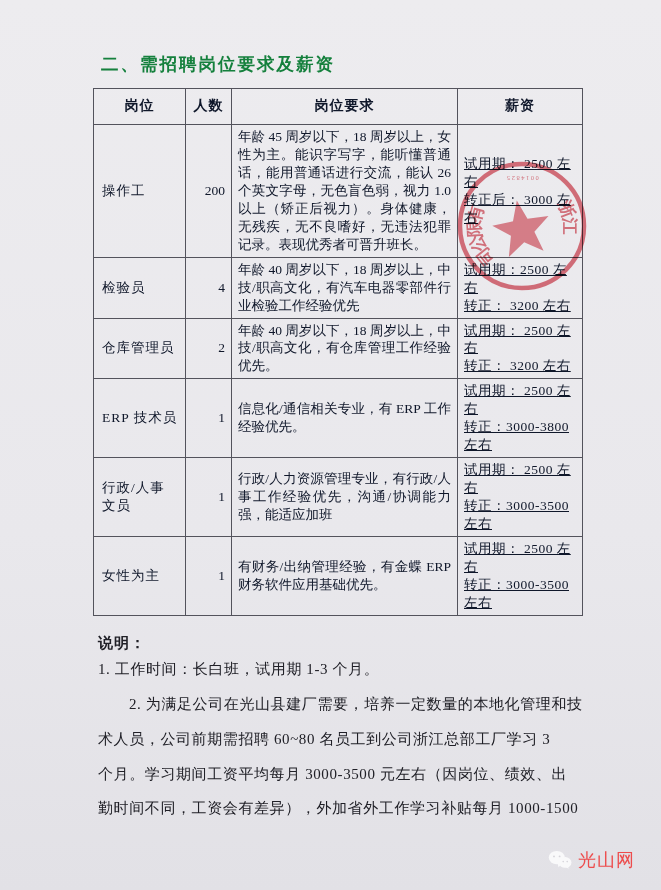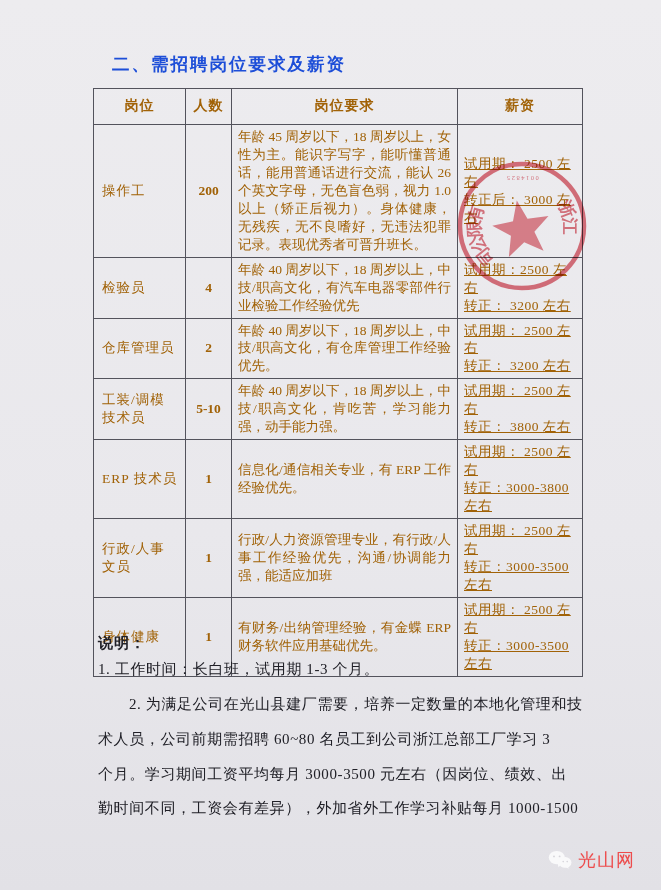--- a/index.html
+++ b/index.html
@@ -3,39 +3,39 @@
 <meta charset="utf-8">
 <style>
   html,body{margin:0;padding:0;}
   body{
     width:661px;height:890px;position:relative;overflow:hidden;
     background:linear-gradient(180deg,#edecef 0%,#e9e8ec 60%,#e2e1e6 100%);
     font-family:"Liberation Serif","DejaVu Serif",serif;
     color:#26262c;
   }
   .section-title{
-    position:absolute;left:112px;top:52px;
-    font-size:17.5px;font-weight:700;letter-spacing:2px;color:#1d4ed8;
+    position:absolute;left:101px;top:52px;
+    font-size:17.5px;font-weight:700;letter-spacing:2px;color:#15803d;
   }
   .doc-table{
     position:absolute;left:93px;top:88px;width:489px;
     border-collapse:collapse;table-layout:fixed;
-    font-size:13.5px;line-height:1.33;color:#a16207;
+    font-size:13.5px;line-height:1.33;color:#0f172a;
   }
   .doc-table th,.doc-table td{
     border:1px solid #53535c;padding:3px 6px;vertical-align:middle;
     overflow:hidden;
   }
   .doc-table th{font-weight:600;font-size:14px;text-align:center;letter-spacing:1px;}
   .col-pos{width:92px;}
   .col-cnt{width:46px;}
   .col-req{width:226px;}
   .col-sal{width:125px;}
   td.pos{padding-left:8px;letter-spacing:1px;}
-  td.cnt{text-align:center;font-weight:bold;}
+  td.cnt{text-align:right;}
   td.req{text-align:justify;}
   td.sal{white-space:pre-line;letter-spacing:.5px;text-decoration:underline;}
   .notes{position:absolute;left:98px;width:470px;font-size:15px;color:#202027;}
   .note-line{position:absolute;left:0;white-space:nowrap;letter-spacing:.6px;}
   .notes-heading{font-weight:600;letter-spacing:1px;}
   .seal{
     position:absolute;left:452px;top:156px;width:140px;height:140px;
     mix-blend-mode:multiply;opacity:.85;pointer-events:none;
   }
   .seal text{font-family:"Liberation Serif","DejaVu Serif",serif;}
@@ -81,43 +81,36 @@
     <td class="sal">试用期：2500 左右
 转正：  3200 左右</td>
   </tr>
   <tr style="height:53px;">
     <td class="pos">仓库管理员</td>
     <td class="cnt">2</td>
     <td class="req">年龄 40 周岁以下，18 周岁以上，中技/职高文化，有仓库管理工作经验优先。</td>
     <td class="sal">试用期：  2500 左右
 转正：  3200 左右</td>
   </tr>
-  <tr style="height:53px;">
-    <td class="pos">工装/调模技术员</td>
-    <td class="cnt">5-10</td>
-    <td class="req">年龄 40 周岁以下，18 周岁以上，中技/职高文化，肯吃苦，学习能力强，动手能力强。</td>
-    <td class="sal">试用期：  2500 左右
-转正：  3800 左右</td>
-  </tr>
   <tr style="height:45px;">
     <td class="pos">ERP 技术员</td>
     <td class="cnt">1</td>
     <td class="req">信息化/通信相关专业，有 ERP 工作经验优先。</td>
     <td class="sal">试用期：  2500 左右
 转正：3000-3800 左右</td>
   </tr>
   <tr style="height:53px;">
     <td class="pos">行政/人事文员</td>
     <td class="cnt">1</td>
     <td class="req">行政/人力资源管理专业，有行政/人事工作经验优先，沟通/协调能力强，能适应加班</td>
     <td class="sal">试用期：  2500 左右
 转正：3000-3500 左右</td>
   </tr>
   <tr style="height:56px;">
-    <td class="pos">身体健康</td>
+    <td class="pos">女性为主</td>
     <td class="cnt">1</td>
     <td class="req">有财务/出纳管理经验，有金蝶 ERP 财务软件应用基础优先。</td>
     <td class="sal">试用期：  2500 左右
 转正：3000-3500 左右</td>
   </tr>
 </tbody>
   </table>
 
 <div class="notes" style="top:0;">
   <div class="note-line notes-heading" style="top:626px;margin-top:8px;">说明：</div>

